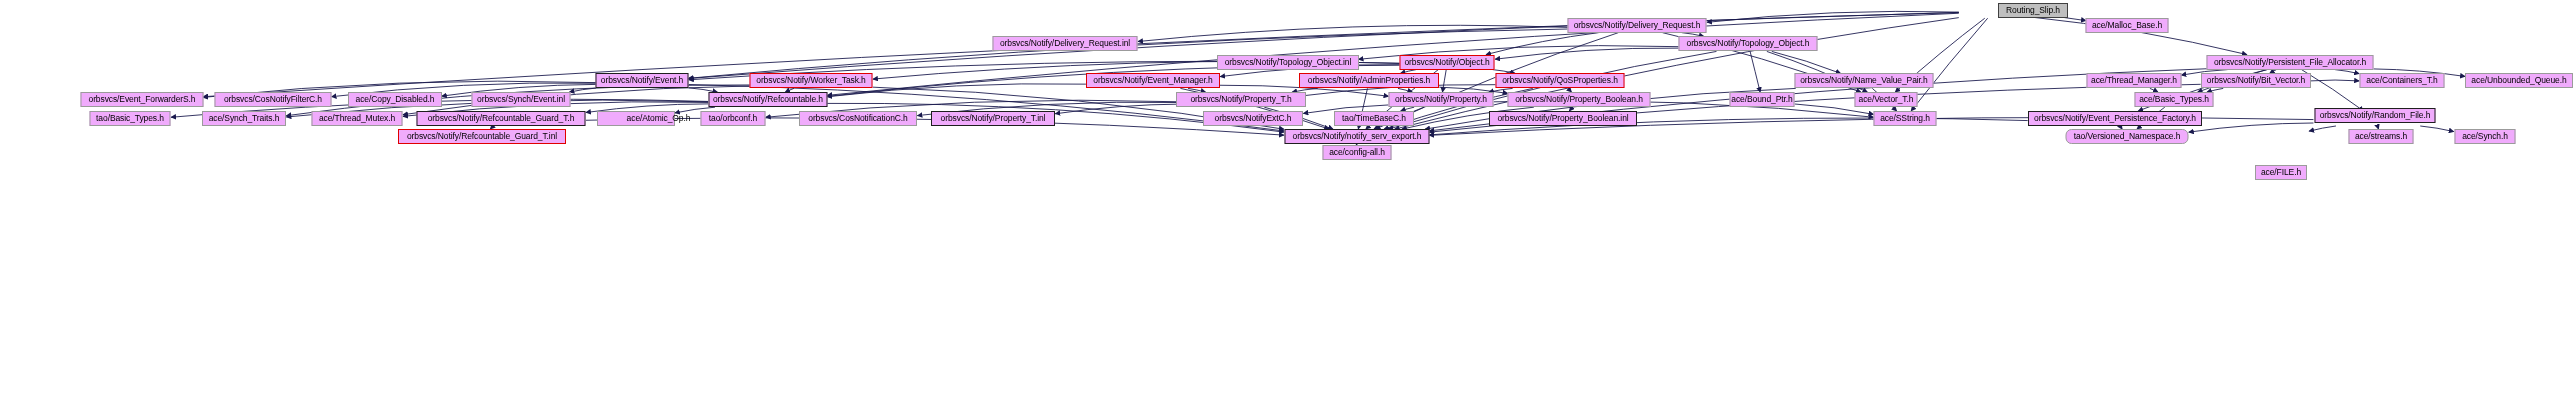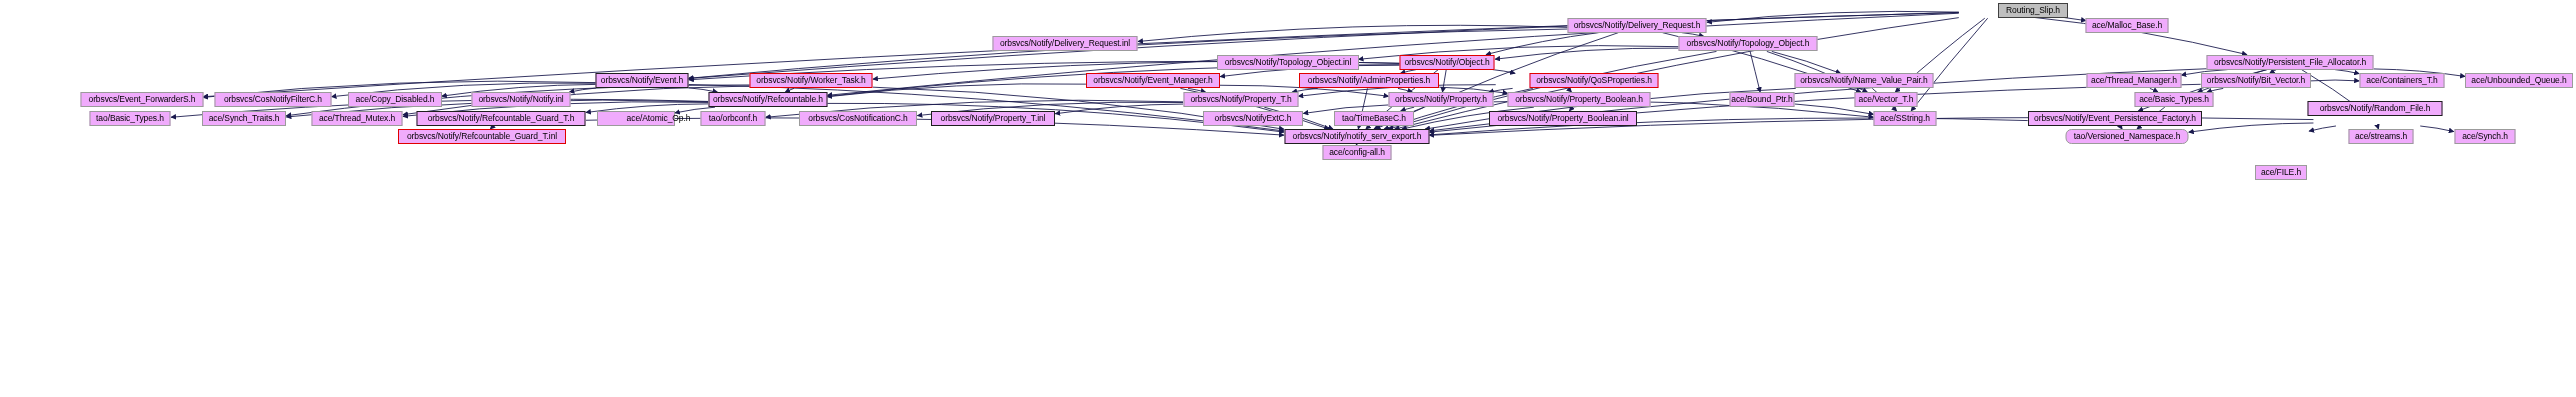--- a/index.html
+++ b/index.html
@@ -185,45 +185,45 @@
       </div>
       <div class="node red" style="left: 811px; top: 73px; width: 123px;">
         <span>orbsvcs/Notify/Worker_Task.h</span>
       </div>
       <div class="node red" style="left: 1153px; top: 73px; width: 134px;">
         <span>orbsvcs/Notify/Event_Manager.h</span>
       </div>
       <div class="node red" style="left: 1369px; top: 73px; width: 140px;">
         <span>orbsvcs/Notify/AdminProperties.h</span>
       </div>
-      <div class="node red" style="left: 1560px; top: 73px; width: 129px; margin-left: 34px;">
+      <div class="node red" style="left: 1560px; top: 73px; width: 129px;">
         <span>orbsvcs/Notify/QoSProperties.h</span>
       </div>
       <div class="node" style="left: 1886px; top: 92px; width: 63px;">
         <span>ace/Vector_T.h</span>
       </div>
       <div class="node" style="left: 1762px; top: 92px; width: 65px;">
         <span>ace/Bound_Ptr.h</span>
       </div>
       <div class="node" style="left: 142px; top: 92px; width: 123px;">
         <span>orbsvcs/Event_ForwarderS.h</span>
       </div>
       <div class="node" style="left: 273px; top: 92px; width: 117px;">
         <span>orbsvcs/CosNotifyFilterC.h</span>
       </div>
       <div class="node" style="left: 395px; top: 92px; width: 94px;">
         <span>ace/Copy_Disabled.h</span>
       </div>
       <div class="node" style="left: 521px; top: 92px; width: 99px;">
-        <span>orbsvcs/Notify/Notify.inl</span>
+        <span>orbsvcs/Synch/Event.inl</span>
       </div>
       <div class="node bold" style="left: 768px; top: 92px; width: 119px;">
         <span>orbsvcs/Notify/Refcountable.h</span>
       </div>
-      <div class="node" style="left: 1241px; top: 92px; width: 115px;">
+      <div class="node" style="left: 1241px; top: 92px; width: 130px;">
         <span>orbsvcs/Notify/Property_T.h</span>
       </div>
       <div class="node" style="left: 1441px; top: 92px; width: 105px;">
         <span>orbsvcs/Notify/Property.h</span>
       </div>
       <div class="node" style="left: 1579px; top: 92px; width: 143px;">
         <span>orbsvcs/Notify/Property_Boolean.h</span>
       </div>
       <div class="node" style="left: 2174px; top: 92px; width: 79px;">
         <span>ace/Basic_Types.h</span>
@@ -260,21 +260,21 @@
       </div>
       <div class="node bold" style="left: 1563px; top: 111px; width: 148px;">
         <span>orbsvcs/Notify/Property_Boolean.inl</span>
       </div>
       <div class="node" style="left: 1905px; top: 111px; width: 63px;">
         <span>ace/SString.h</span>
       </div>
       <div class="node bold" style="left: 2115px; top: 111px; width: 174px;">
         <span>orbsvcs/Notify/Event_Persistence_Factory.h</span>
       </div>
-      <div class="node bold" style="left: 2375px; top: 101px; width: 135px;">
+      <div class="node bold" style="left: 2375px; top: 108px; width: 121px;">
         <span>orbsvcs/Notify/Random_File.h</span>
       </div>
       <div class="node red" style="left: 482px; top: 129px; width: 168px;">
         <span>orbsvcs/Notify/Refcountable_Guard_T.inl</span>
       </div>
       <div class="node bold" style="left: 1357px; top: 129px; width: 145px;">
         <span>orbsvcs/Notify/notify_serv_export.h</span>
       </div>
       <div class="node" style="left: 2127px; top: 129px; width: 123px; border-radius: 6px;">
         <span>tao/Versioned_Namespace.h</span>

